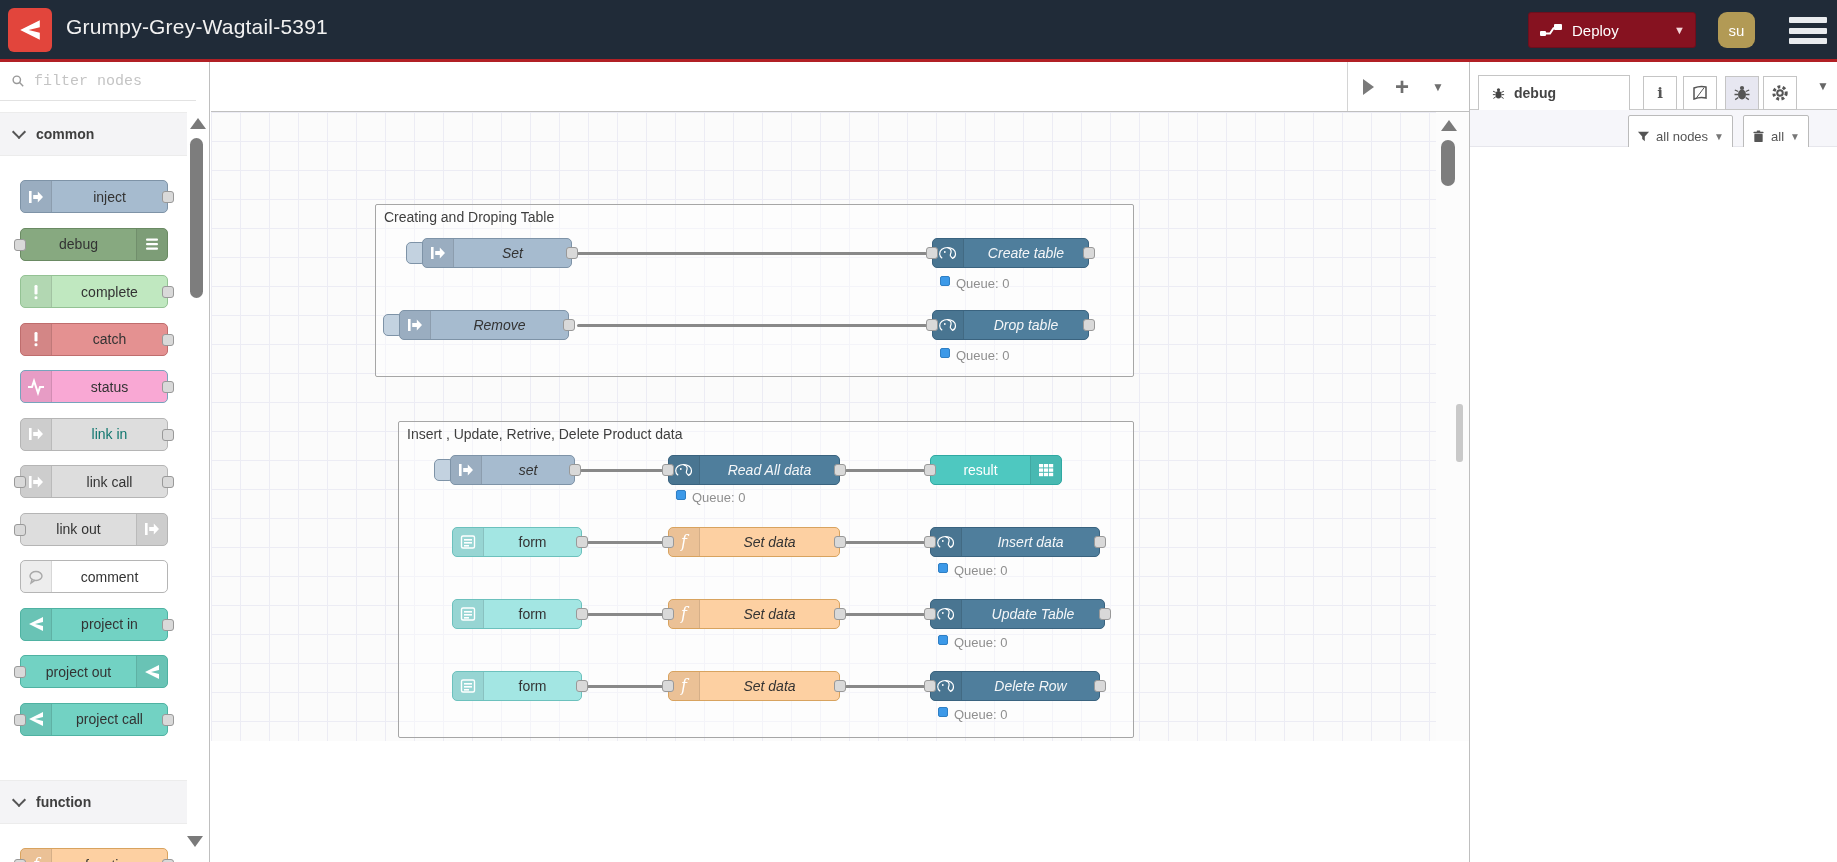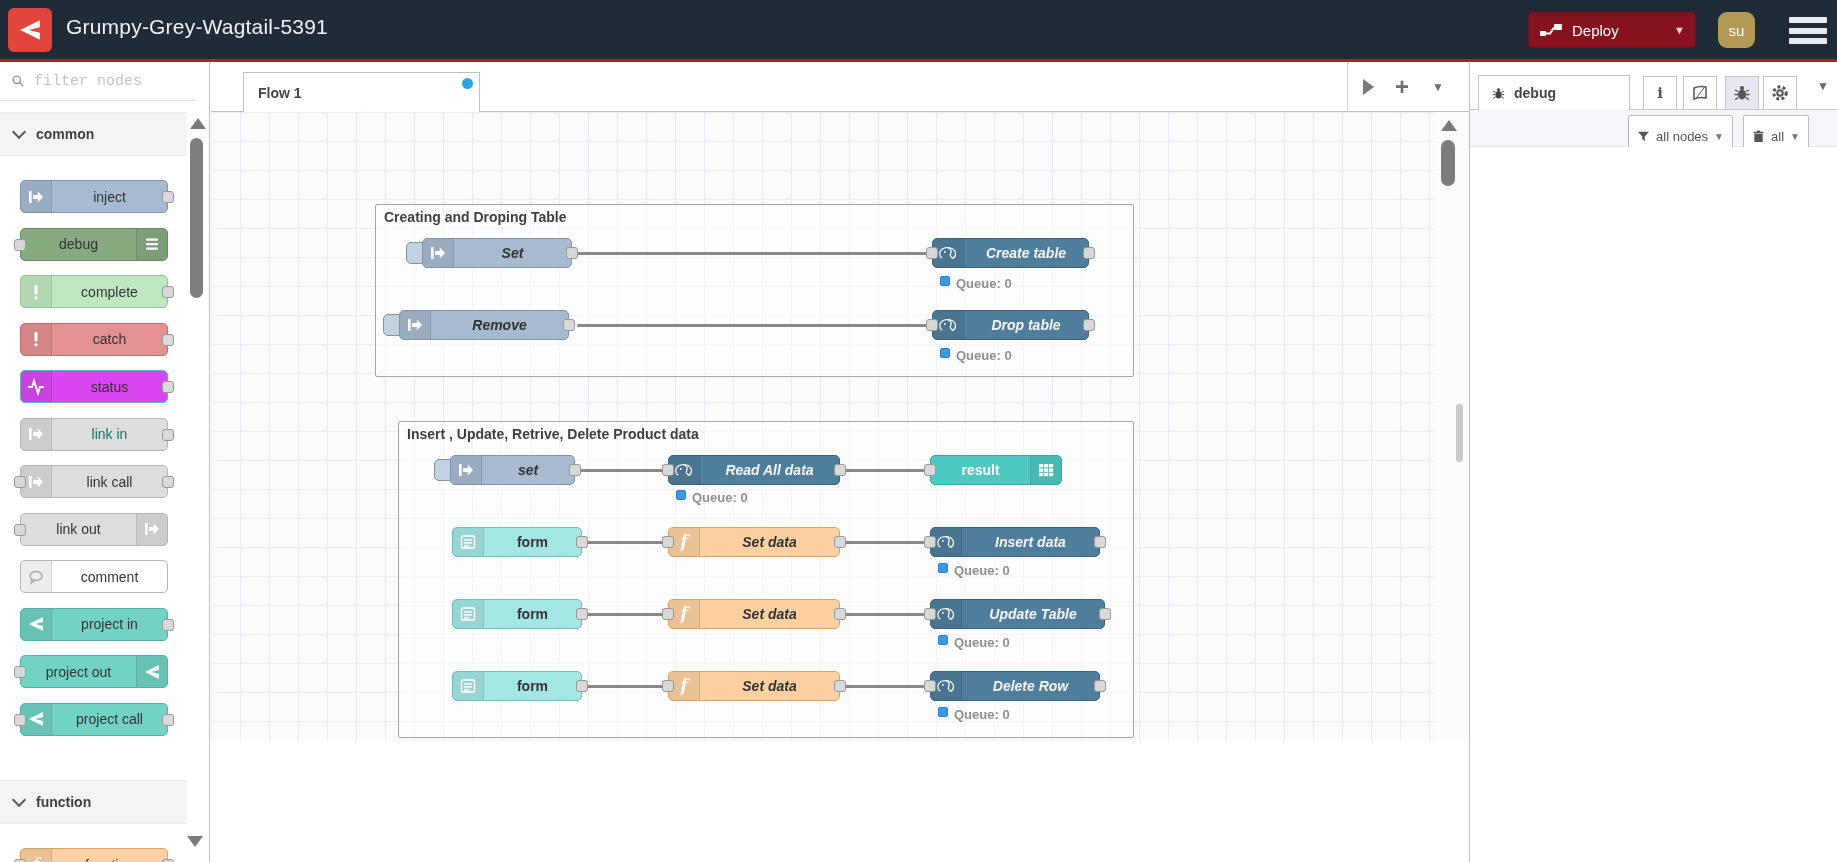--- a/index.html
+++ b/index.html
@@ -64,21 +64,21 @@
   #flow-tab{position:absolute;left:32px;top:10px;width:237px;height:40px;background:#fff;
         border:1px solid #bfbfbf;border-bottom:none;box-sizing:border-box;display:flex;
         align-items:center;padding-left:14px;font-size:14px;font-weight:bold;color:#444;cursor:pointer;}
   #flow-tab-dot{position:absolute;right:6px;top:5px;width:11px;height:11px;border-radius:50%;}
   #tab-sep{position:absolute;left:1136px;top:0;width:1px;height:49px;background:#d4d4d4;}
   .tabctl{position:absolute;top:0;height:49px;display:flex;align-items:center;justify-content:center;
         width:30px;cursor:pointer;color:#6f6f6f;}
   #canvas{position:absolute;left:0;top:50px;width:1258px;height:629px;background-color:#fbfbfb;
         background-image:linear-gradient(#ececf4 1px,transparent 1px),
                          linear-gradient(90deg,#ececf4 1px,transparent 1px);
-        background-size:29px 29px;overflow:hidden;font-weight:bold;}
+        background-size:29px 29px;overflow:hidden;}
   .gutter-b{position:absolute;left:0;top:718px;width:1258px;height:32px;background:#fcfcfc;border-top:1px solid #eee;}
   .gutter-r{position:absolute;left:1225px;top:0;width:33px;height:718px;background:#fcfcfc;}
   .group{position:absolute;border:1px solid #a6a6a6;background:rgba(255,255,255,0.45);border-radius:2px;}
   .group-label{position:absolute;left:8px;top:4px;font-size:14px;color:#3f3f3f;white-space:nowrap;}
   .wire{position:absolute;height:3px;background:#898989;border-radius:2px;}
   .cnode{position:absolute;height:30px;cursor:grab;}
   .status{position:absolute;display:flex;align-items:flex-start;gap:6px;font-size:13px;color:#8f8f8f;}
   .status-dot{width:10px;height:10px;border-radius:2px;border:1px solid #2f7fc4;box-sizing:border-box;}
   
   .tri{width:0;height:0;position:absolute;}
@@ -201,21 +201,21 @@
                       <rect x="8.5" y="3" width="3" height="9.5" rx="1.3"></rect>
                       <rect x="8.5" y="14.2" width="3" height="3" rx="1.3"></rect>
                     </g>
                   </svg>
                 </div>
                 <div class="node-label" style="color:#333">catch</div>
               </div>
               <div class="port pr"></div>
             </div>
             <div class="pnode">
-              <div class="node-body" style="background:#d946ef;border-color:#76a4bc">
+              <div class="node-body" style="background:#f9a8d4;border-color:#76a4bc">
                 <div class="icon-region left">
                   <svg class="nicon" viewBox="0 0 20 20">
                     <polyline points="2,10 6,10 8,4 12,16 14,10 18,10" fill="none" stroke="#fff" stroke-width="2"></polyline>
                   </svg>
                 </div>
                 <div class="node-label" style="color:#333">status</div>
               </div>
               <div class="port pr"></div>
             </div>
             <div class="pnode">
@@ -321,24 +321,20 @@
         </div>
       </div>
 
     <div class="tri t-up" style="left:190px;top:56px;"></div>
     <div class="vthumb" style="left:190px;top:76px;height:160px;width:13px;"></div>
     <div class="tri t-down" style="left:187px;top:774px;"></div>
   </div>
 
   <div id="workspace">
     <div id="tabbar">
-      <div id="flow-tab">
-        <span>Flow 1</span>
-        <span id="flow-tab-dot" style="background:#2aa6e2;"></span>
-      </div>
       <div id="tab-sep"></div>
       <div class="tabctl" style="left:1142px;">
         <span class="tri t-right" style="position:static;"></span>
       </div>
       <div class="tabctl" style="left:1176px;font-size:24px;font-weight:bold;">
         <span>+</span>
       </div>
       <div class="tabctl" style="left:1212px;font-size:12px;">
         <span>▼</span>
       </div>

